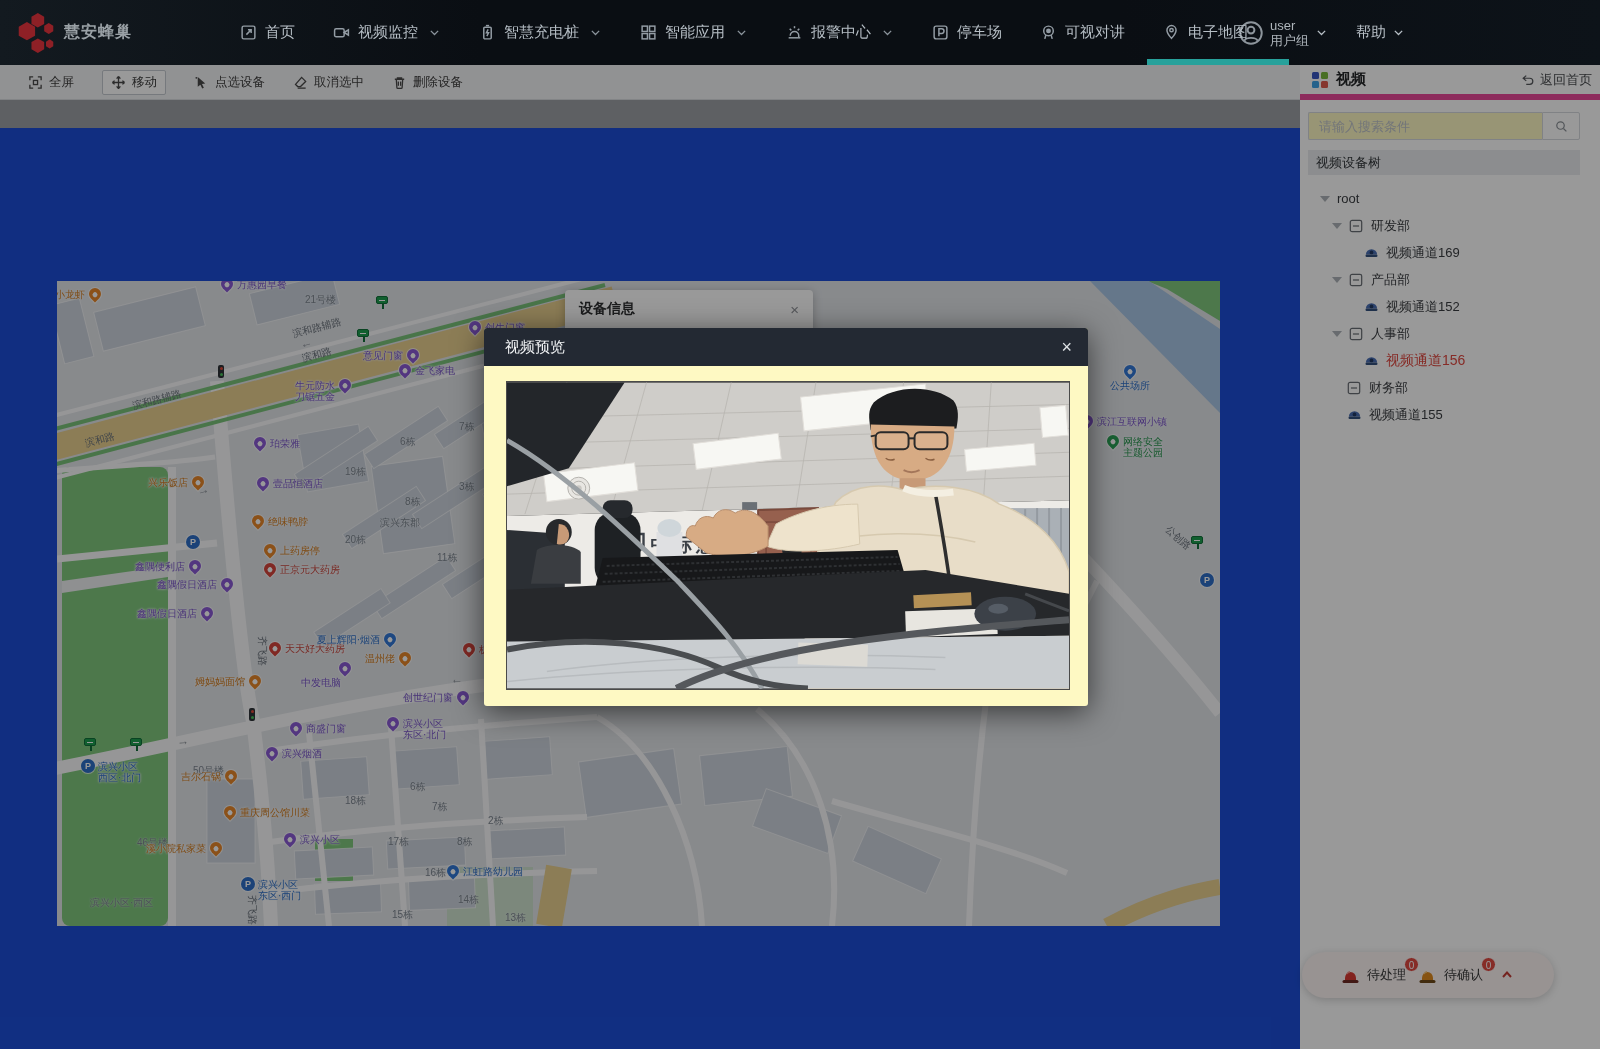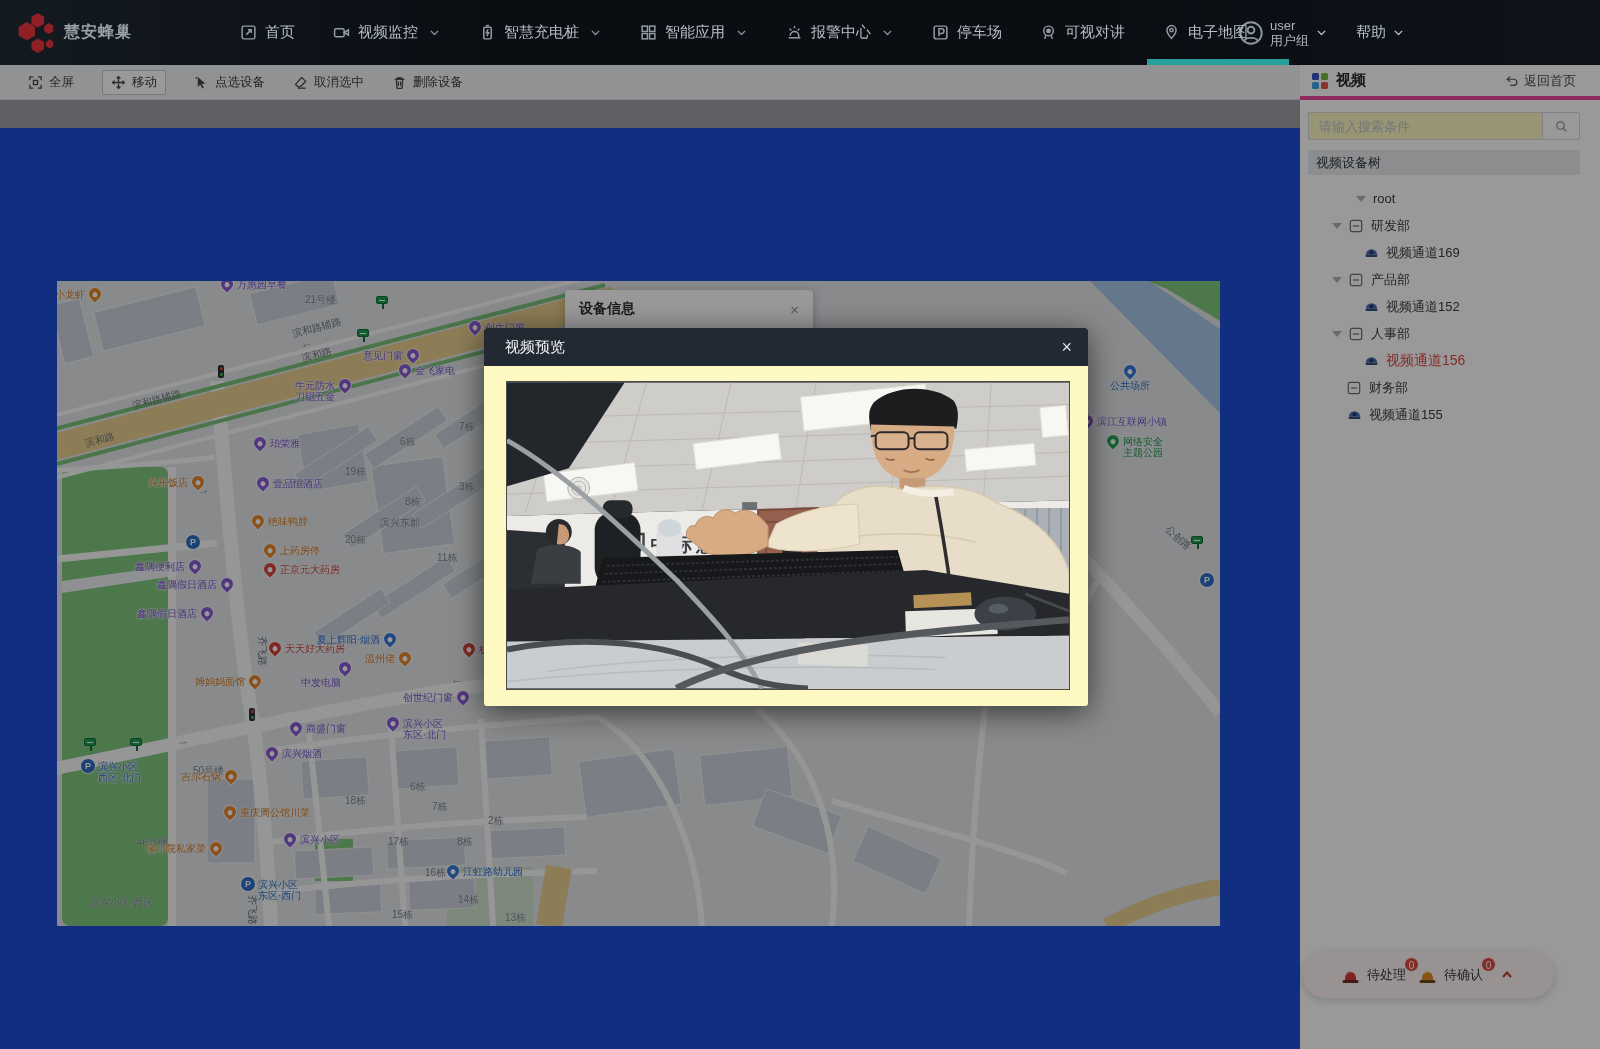--- a/index.html
+++ b/index.html
@@ -65,21 +65,21 @@
 
   
   .panel { position:absolute; left:565px; top:290px; width:248px; height:115px; background:#fff;
     border-radius:4px; box-shadow:0 2px 10px rgba(0,0,0,.25); z-index:6; }
   .panel-h { display:flex; justify-content:space-between; align-items:center; padding:10px 14px;
     font-size:14px; font-weight:bold; color:#303133; }
   .panel-h .x { font-weight:normal; color:#909399; font-size:15px; cursor:pointer; }
 
   
   .sidebar { position:absolute; left:1300px; top:65px; width:300px; height:984px; background:#ffffff; z-index:5; }
-  .sb-head { height:35px; display:flex; align-items:center; padding:0 24px 0 12px; border-bottom:4px solid #ec4899; }
+  .sb-head { height:35px; display:flex; align-items:center; padding:0 8px 0 12px; border-bottom:6px solid #ec4899; }
   .sb-grid { display:grid; grid-template-columns:7px 7px; grid-template-rows:7px 7px; gap:2px; margin-right:8px; }
   .sb-grid b { border-radius:1.5px; }
   .sb-title { font-size:15px; font-weight:bold; color:#26282a; flex:1; }
   .sb-back { display:flex; align-items:center; gap:5px; font-size:13px; color:#4a4d50; cursor:pointer; }
   .sb-back .ic { width:14px; height:14px; color:#55585c; display:inline-flex; }
   .sb-search { display:flex; margin:12px 20px 0 8px; height:28px; }
   .sb-search input { flex:1; border:1px solid #d5d9de; border-right:none; border-radius:2px 0 0 2px;
     font-size:13px; padding:0 10px; color:#555; outline:none; background:#fef9c3; }
   .sb-search input::placeholder { color:#bfc4ca; }
   .sb-search .btn { width:38px; border:1px solid #d5d9de; border-radius:0 2px 2px 0; background:#fff;
@@ -702,21 +702,21 @@
       <input type="text" placeholder="请输入搜索条件" style="">
       <span class="btn">
         <svg viewBox="0 0 16 16">
           <circle cx="6.8" cy="6.8" r="4.6" fill="none" stroke="currentColor" stroke-width="1.5"></circle>
           <line x1="10.4" y1="10.4" x2="14" y2="14" stroke="currentColor" stroke-width="1.5"></line>
         </svg>
       </span>
     </div>
     <div class="tree-head">视频设备树</div>
     <div class="tree" id="deviceTree">
-        <div class="trow" style="padding-left: 20px; margin-left: 36px;">
+        <div class="trow" style="padding-left: 20px;">
           <span class="caret"></span>
           <span class="lbl">root</span>
         </div>
         <div class="trow" style="padding-left: 32px;">
           <span class="caret"></span>
           <span class="mbox"><svg viewBox="0 0 16 16" fill="none" stroke="currentColor" stroke-width="1.4">
               <rect x="1.5" y="1.5" width="13" height="13" rx="2"></rect>
               <line x1="4.5" y1="8" x2="11.5" y2="8"></line>
             </svg></span>
           <span class="lbl">研发部</span>

